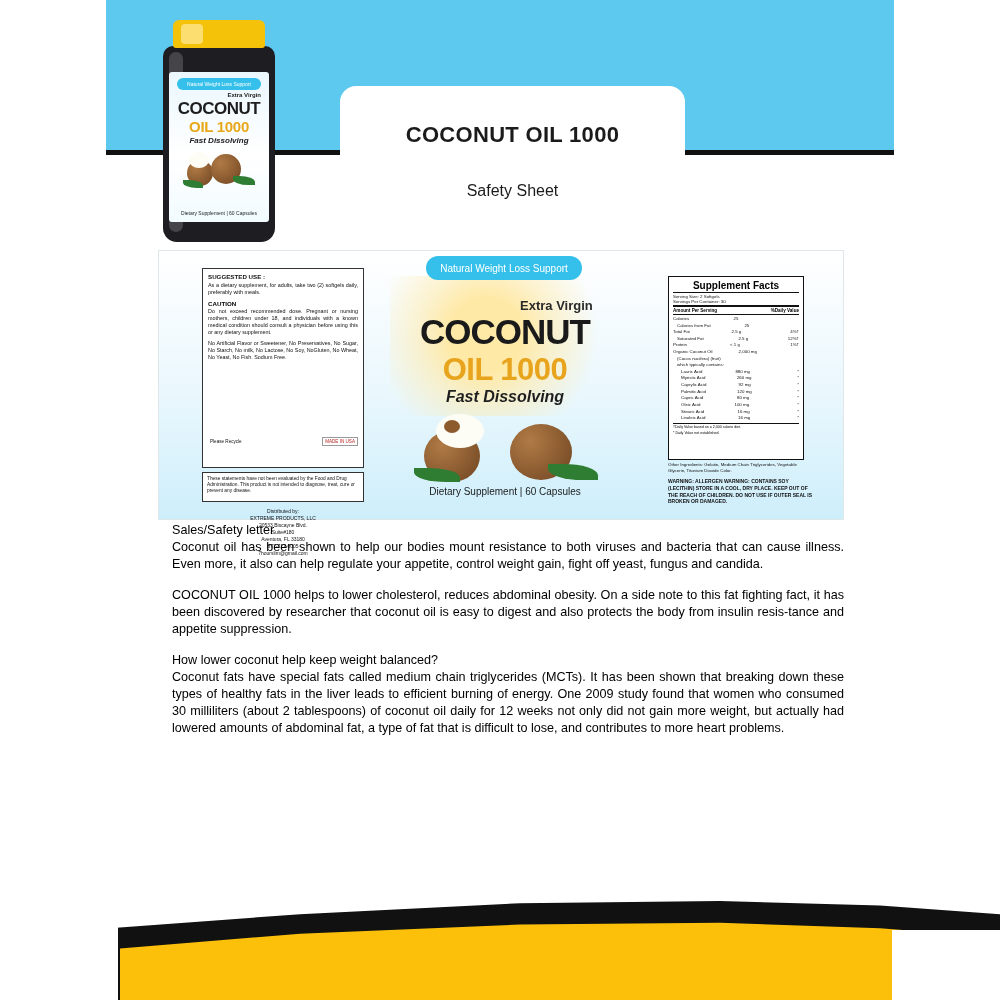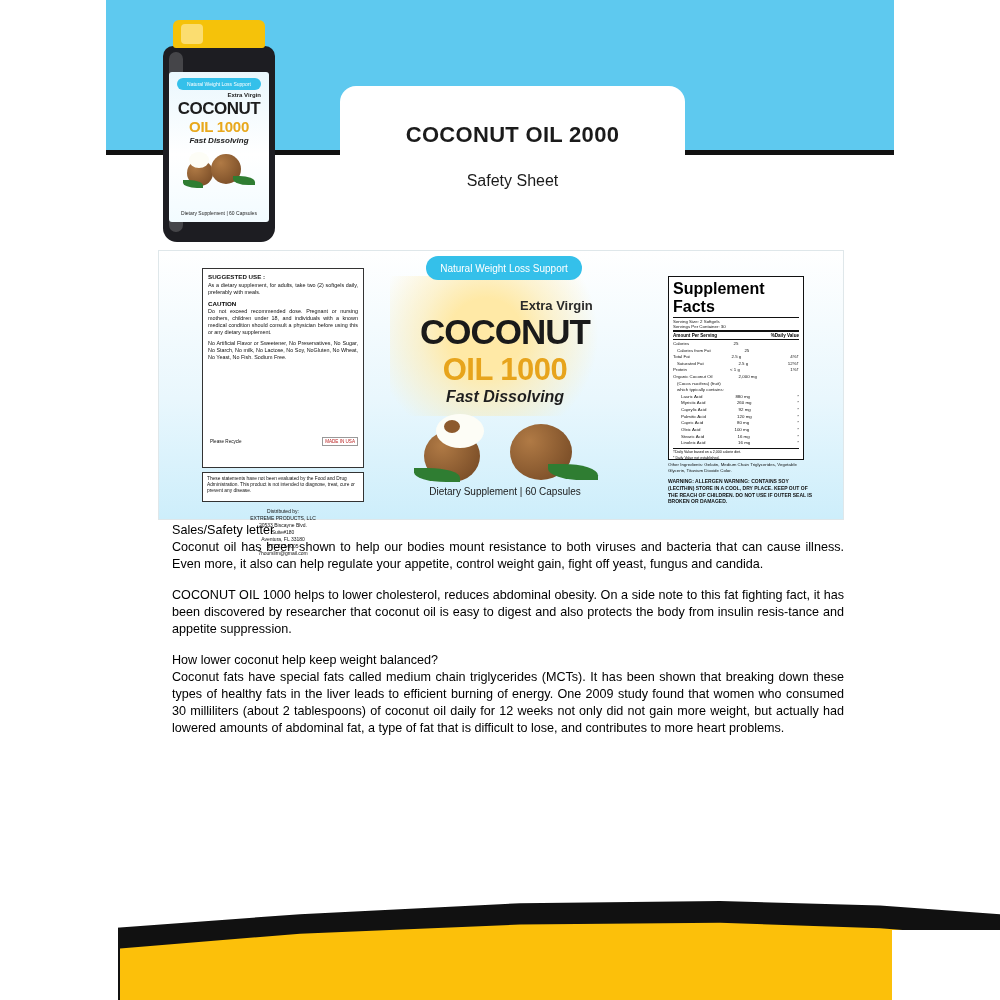--- a/index.html
+++ b/index.html
@@ -16,21 +16,21 @@
   .top-band{position:absolute;left:106px;top:0;width:788px;height:150px;background:#5ec9ef;}
   .top-band-shadow{position:absolute;left:106px;top:150px;width:788px;height:5px;background:#111;}
 
   
   .title-card{
     position:absolute;left:340px;top:86px;width:345px;height:146px;
     background:#fff;border-radius:16px 16px 0 0;
     display:flex;flex-direction:column;align-items:center;justify-content:flex-start;
   }
   .title-main{margin-top:36px;font-size:22px;font-weight:bold;color:#1b1b1b;letter-spacing:.3px;}
-  .title-sub{margin-top:24px;font-size:16px;color:#1b1b1b;}
+  .title-sub{margin-top:34px;font-size:16px;color:#1b1b1b;}
 
   
   .bottle-wrap{position:absolute;left:155px;top:20px;width:130px;height:225px;}
   .bottle-cap{position:absolute;left:18px;top:0;width:92px;height:28px;background:#f5c20a;border-radius:6px 6px 3px 3px;}
   .bottle-cap-hl{position:absolute;left:26px;top:4px;width:22px;height:20px;background:#fde48a;border-radius:4px;opacity:.8;}
   .bottle-body{position:absolute;left:8px;top:26px;width:112px;height:196px;background:#1d1d22;border-radius:10px 10px 14px 14px;}
   .bottle-gloss{position:absolute;left:14px;top:32px;width:14px;height:180px;background:rgba(255,255,255,.18);border-radius:8px;}
   .bottle-label{position:absolute;left:14px;top:52px;width:100px;height:150px;background:linear-gradient(180deg,#eaf7fd 0%,#ffffff 55%,#f2fbff 100%);border-radius:3px;overflow:hidden;}
   .bl-badge{position:absolute;left:8px;top:6px;width:84px;height:12px;background:#34c0ea;border-radius:7px;color:#fff;font-size:5px;display:flex;align-items:center;justify-content:center;}
   .bl-ev{position:absolute;right:8px;top:20px;font-size:6px;font-weight:bold;color:#222;}
@@ -77,21 +77,21 @@
   .distrib{position:absolute;left:202px;top:508px;width:162px;text-align:center;font-size:5px;line-height:1.4;color:#111;}
   .badges-row{position:absolute;left:210px;top:437px;width:148px;display:flex;justify-content:space-between;align-items:center;}
   .recycle{font-size:4.6px;color:#111;}
   .madeusa{font-size:4.6px;color:#b22;border:.5px solid #999;padding:1px 2px;text-align:center;line-height:1.1;}
 
   
   .sf{
     position:absolute;left:668px;top:276px;width:136px;height:184px;
     border:1px solid #111;background:#fff;box-sizing:border-box;padding:3px 4px;
   }
-  .sf-title{font-size:16px;font-weight:bold;margin-bottom:1px;}
+  .sf-title{font-size:10px;font-weight:bold;text-align:center;margin-bottom:1px;}
   .sf-line{font-size:4.4px;color:#111;}
   .rule-thin{border-top:.5px solid #111;margin:1px 0;}
   .rule-thick{border-top:2px solid #111;margin:1px 0;}
   .sf-row{display:flex;justify-content:space-between;font-size:4.4px;line-height:1.5;color:#111;}
   .sf-row .ind{padding-left:4px;}
   .sf-row .ind2{padding-left:8px;}
   .sf-hdr{display:flex;justify-content:space-between;font-size:4.6px;font-weight:bold;}
   .sf-foot{font-size:3.6px;line-height:1.35;margin-top:1px;}
   .other-ing{position:absolute;left:668px;top:462px;width:140px;font-size:4.4px;line-height:1.35;color:#111;}
   .warn{position:absolute;left:668px;top:478px;width:148px;font-size:5px;line-height:1.35;font-weight:bold;color:#111;}
@@ -117,21 +117,21 @@
 </style>
 </head>
 <body>
 
 <div class="page">
 
   <div class="top-band"></div>
   <div class="top-band-shadow"></div>
 
   <div class="title-card">
-    <div class="title-main">COCONUT OIL 2000</div>
+    <div class="title-main">COCONUT OIL 1000</div>
     <div class="title-sub">Safety Sheet</div>
   </div>
 
   <div class="bottle-wrap">
     <div class="bottle-body"></div>
     <div class="bottle-gloss"></div>
     <div class="bottle-cap"></div>
     <div class="bottle-cap-hl"></div>
     <div class="bottle-label">
       <div class="bl-badge">Natural Weight Loss Support</div>

